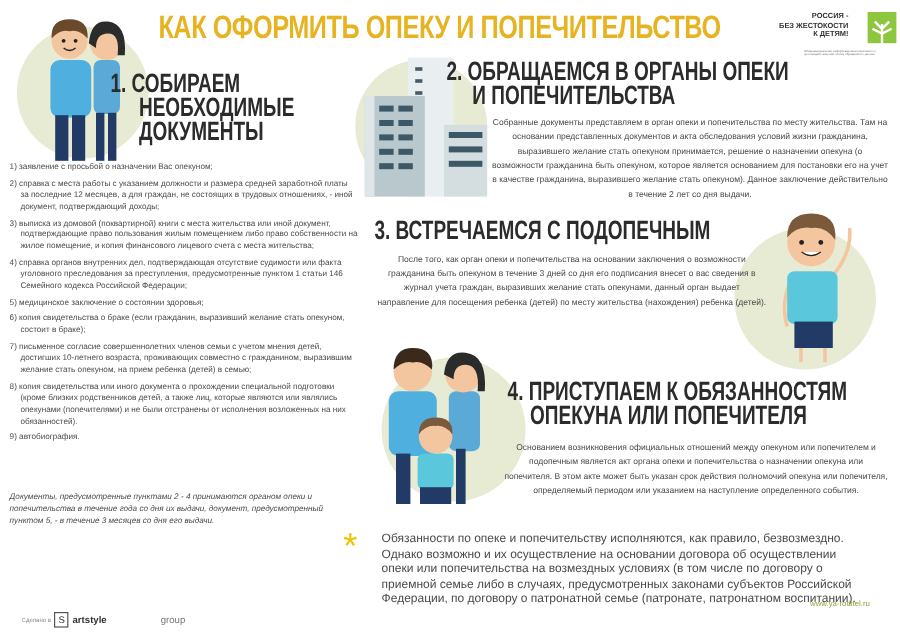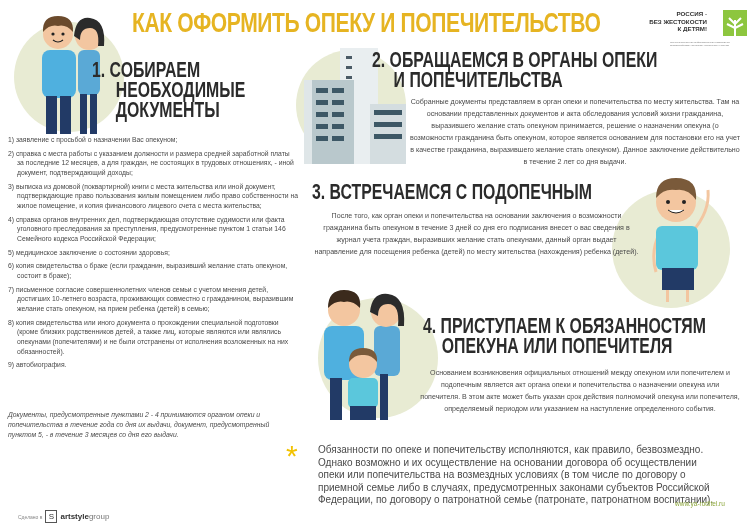--- a/index.html
+++ b/index.html
@@ -15,21 +15,21 @@
   .list { left:8px; top:135px; width:290px; margin:0; padding:0; list-style:none; }
   .list li { font-size:6.8px; line-height:9.6px; color:#4a4a4a; margin-bottom:4.2px; padding-left:9px; text-indent:-9px; }
   .note-italic { left:8px; top:410px; width:290px; font-size:6.8px; line-height:10px; font-style:italic; color:#4a4a4a; }
   .circle { border-radius:50%; background:#e8ebd3; }
   .star { left:286px; top:441px; font-size:30px; color:#f2c200; line-height:1; }
   .footnote { left:318px; top:444px; width:400px; font-size:10px; line-height:12.6px; color:#4a4a4a; }
   .site { left:675px; top:500px; font-size:6.5px; color:#8ca63a; }
   .credit { left:18px; top:510px; font-size:5px; color:#888; display:flex; align-items:center; gap:3px; }
   .credit .logo-box { width:10px; height:11px; border:1px solid #555; display:inline-flex; align-items:center; justify-content:center; font-size:8px; color:#333; }
   .credit .brand { font-size:8px; color:#333; font-weight:bold; }
-  .credit .brand span { font-weight:normal; color:#777; }
+  .credit .brand span { font-weight:normal; color:#777;margin-left:45px; }
   .badge { left:632px; top:8px; width:115px; height:40px; }
   .badge-text { position:absolute; right:40px; top:2px; text-align:right; font-size:6.2px; font-weight:bold; line-height:7.6px; color:#333; }
   .badge-small { position:absolute; left:38px; top:33px; font-size:2.5px; line-height:3px; color:#777; width:60px; }
   .badge-icon { position:absolute; right:0px; top:2px; width:24px; height:26px; background:#8dc63f; }
 </style>
 </head>
 <body>
 
 <div class="abs circle" style="left:14px; top:22px; width:110px; height:110px;"></div>
 <div class="abs circle" style="left:296px; top:50px; width:110px; height:110px;"></div>

